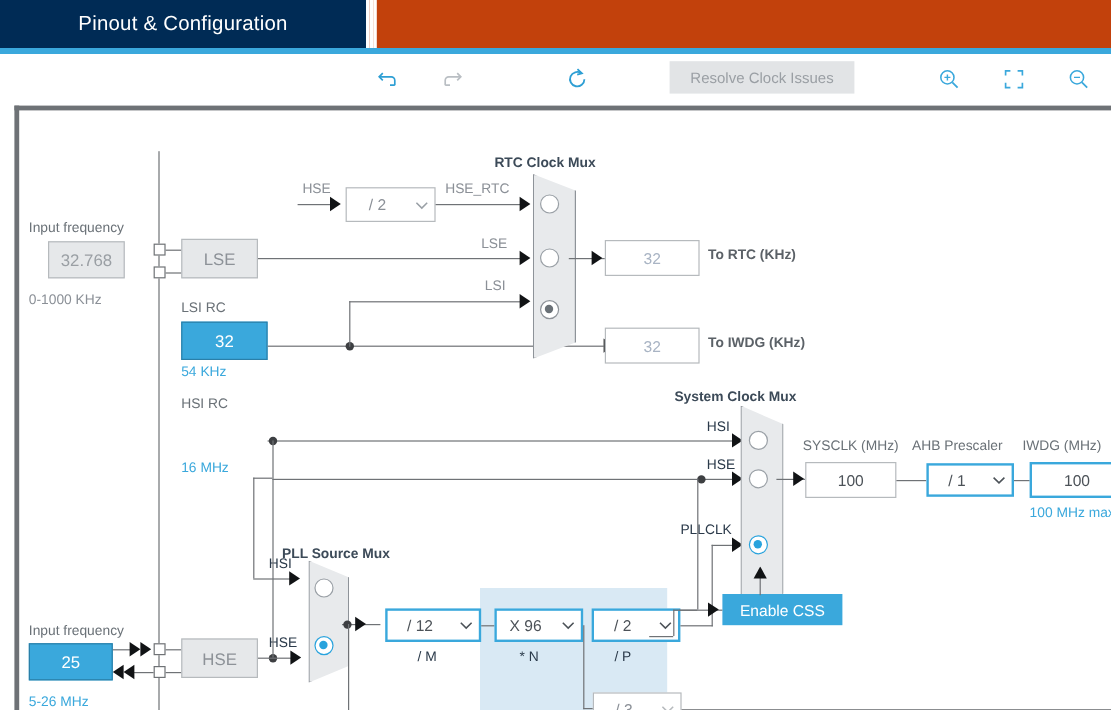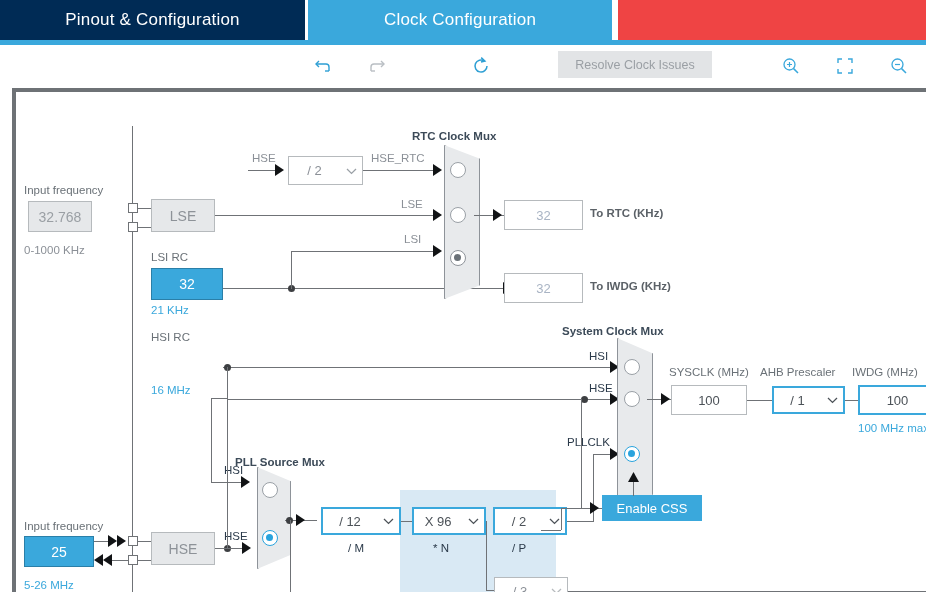--- a/index.html
+++ b/index.html
@@ -2,21 +2,21 @@
 <html><head>
 <meta charset="utf-8">
 <style>
   html,body{margin:0;padding:0;}
   body{
     width:926px;height:592px;overflow:hidden;background:#ffffff;
     font-family:"Liberation Sans","DejaVu Sans",sans-serif;
     -webkit-font-smoothing:antialiased;
   }
   
-  .tabbar{position:absolute;left:0;top:0;width:926px;height:40px;background:#ef4444;display:flex;}
+  .tabbar{position:absolute;left:0;top:0;width:926px;height:40px;background:#c2410c;display:flex;}
   .tab{height:40px;display:flex;align-items:center;justify-content:center;color:#ffffff;
        font-size:17px;letter-spacing:.2px;box-sizing:border-box;}
   .tab.inactive{background:#002b55;}
   .tab.active{background:#3aa8dc;}
   .tab-sep{width:3px;height:40px;background:#ffffff;}
   .tabs-underline{position:absolute;left:0;top:40px;width:926px;height:5px;background:#3aa8dc;}
 
   
   .toolbar{position:absolute;left:0;top:45px;width:926px;height:42px;background:#ffffff;}
   .tb-btn{position:absolute;top:52px;width:34px;height:28px;display:flex;align-items:center;justify-content:center;}
@@ -85,23 +85,20 @@
   .hl{position:absolute;background:#d9e9f4;}
 </style>
 </head>
 <body>
 
 <div class="tabbar">
   <div class="tab inactive" style="width:305px">
     <span>Pinout &amp; Configuration</span>
   </div>
   <div class="tab-sep"></div>
-  <div class="tab active" style="width:304px">
-    <span>Clock Configuration</span>
-  </div>
   <div class="tab-sep"></div>
   <div class="tab-sep"></div>
 </div>
 <div class="tabs-underline"></div>
 
 <div class="toolbar"></div>
 
 <div class="tb-btn" style="left:306px">
   <svg class="tb-icon" width="20" height="20" viewBox="0 0 20 20">
     <path d="M6 5 L3 8 L6 11" fill="none" stroke="#2e9fd4" stroke-width="1.4"></path>
@@ -148,21 +145,21 @@
 </div>
 
 <div class="canvas">
  <div class="cvs-inner">
 
   <div class="wire v" style="left:116px;top:34px;height:466px"></div>
 
   <div class="hl" style="left:384px;top:398px;width:156px;height:102px"></div>
 
   <div class="lbl fieldname" style="left:8px;top:92px">Input frequency</div>
-  <div class="box grey" style="left:12px;top:109px;width:64px;height:31px">
+  <div class="box grey" style="left:24px;top:109px;width:64px;height:31px">
     <span>32.768</span>
   </div>
   <div class="lbl small-grey" style="left:8px;top:152px">0-1000 KHz</div>
 
   <div class="pin" style="left:112px;top:111px"></div>
   <div class="pin" style="left:112px;top:130px"></div>
   <div class="wire h" style="left:122px;top:116px;width:14px"></div>
   <div class="wire h" style="left:122px;top:135px;width:14px"></div>
 
   <div class="box grey-osc" style="left:135px;top:107px;width:64px;height:33px">
@@ -170,21 +167,21 @@
   </div>
 
   <div class="wire h" style="left:199px;top:123px;width:219px"></div>
   <div class="arrow" style="left:417px;top:117px"></div>
   <div class="lbl sig-grey" style="left:385px;top:106px">LSE</div>
 
   <div class="lbl fieldname" style="left:135px;top:159px">LSI RC</div>
   <div class="box blue" style="left:135px;top:176px;width:72px;height:32px">
     <span>32</span>
   </div>
-  <div class="lbl blue" style="left:135px;top:212px">21 KHz</div>
+  <div class="lbl blue" style="left:135px;top:212px">54 KHz</div>
 
   <div class="wire h" style="left:207px;top:196px;width:280px"></div>
   <div class="dot" style="left:272px;top:193px"></div>
 
   <div class="wire v" style="left:275px;top:159px;height:38px"></div>
   <div class="wire h" style="left:275px;top:159px;width:143px"></div>
   <div class="arrow" style="left:417px;top:153px"></div>
   <div class="lbl sig-grey" style="left:388px;top:141px">LSI</div>
   <div class="arrow" style="left:487px;top:190px"></div>
 

